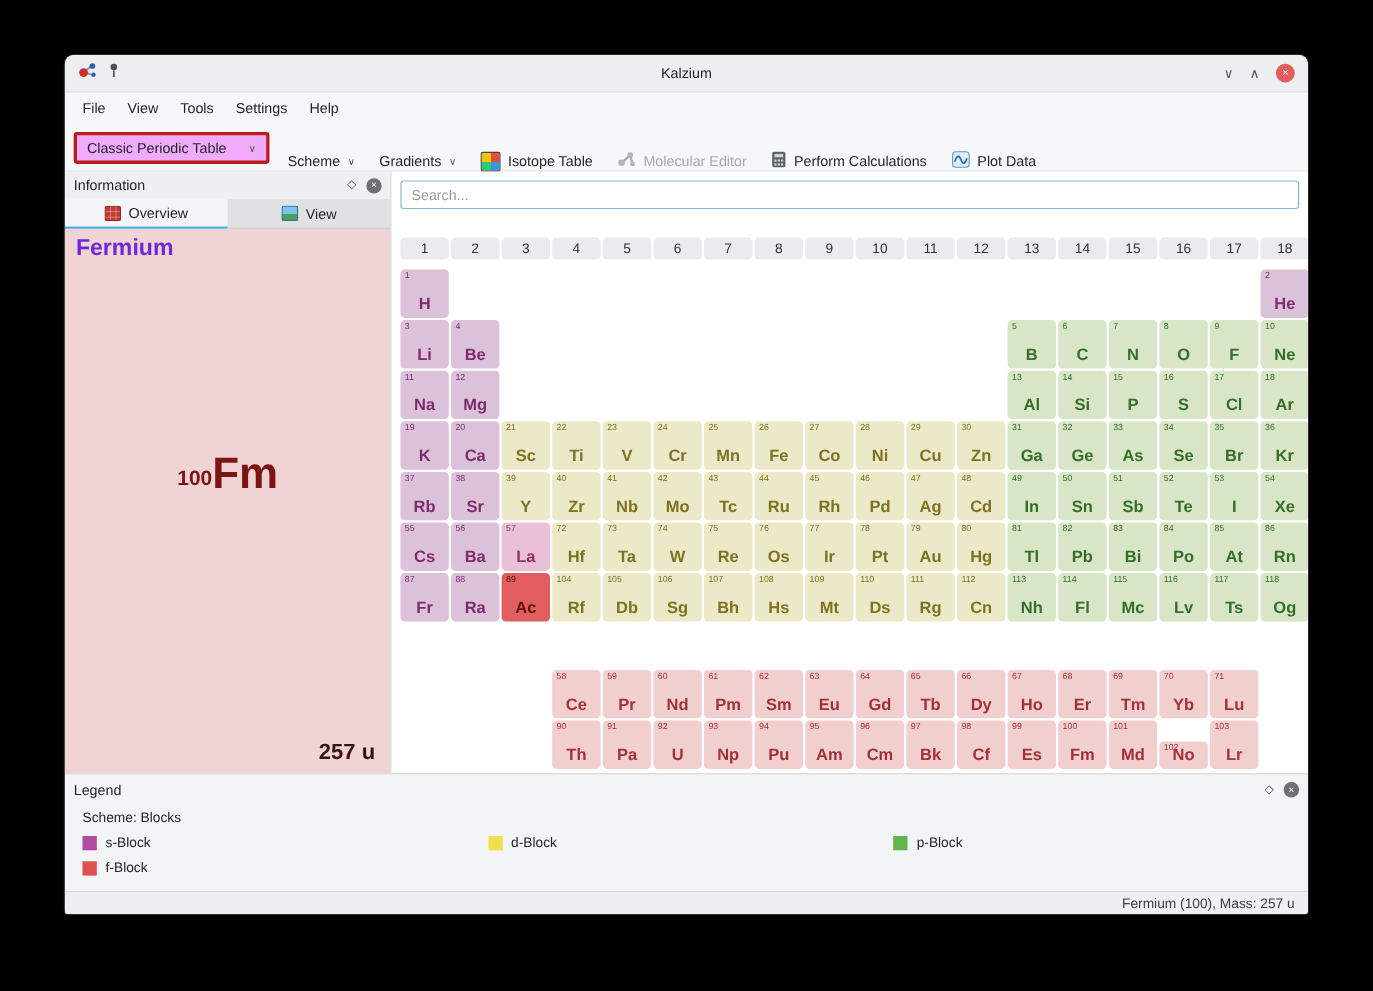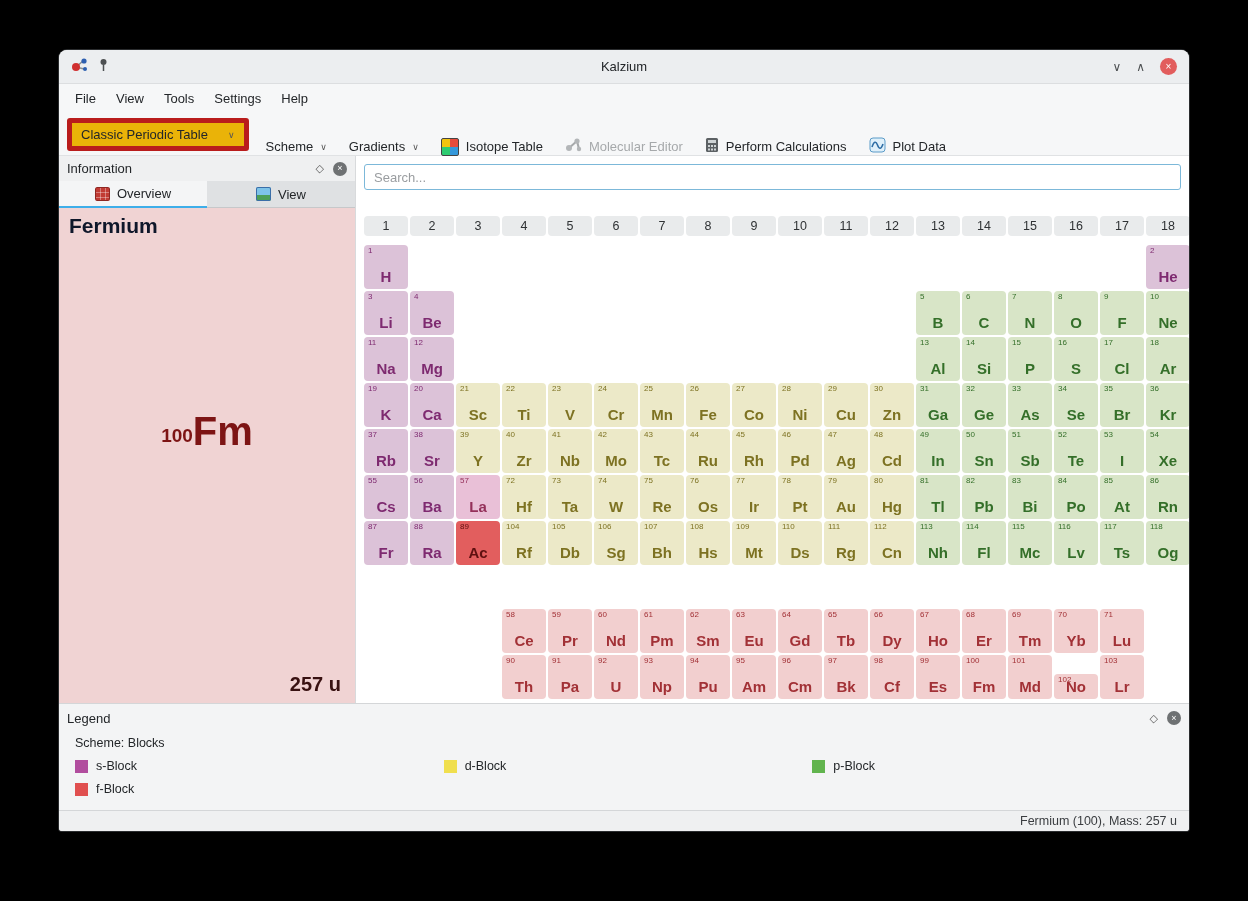--- a/index.html
+++ b/index.html
@@ -15,21 +15,21 @@
   .tb-controls{margin-left:auto;display:flex;gap:15px;align-items:center;z-index:1;}
   .ctrl{font-size:12px;color:#4d5052;line-height:1;cursor:default;}
   .close-btn{width:17px;height:17px;border-radius:50%;background:#e25d5d;color:#fff;font-size:10px;
     display:flex;align-items:center;justify-content:center;line-height:1;}
   
   .menubar{height:30px;display:flex;align-items:center;padding:0 6px;background:#f6f7f8;
     font-size:13px;color:#232629;flex:none;}
   .menu-item{padding:0 10px;line-height:30px;}
   .toolbar{height:41px;display:flex;align-items:center;gap:12px;padding:0 8px;background:#f6f7f8;
     border-bottom:1px solid #e0e2e4;flex:none;}
-  .combo{display:flex;align-items:center;gap:20px;background:#eab308;border:5px solid #b91c1c;
+  .combo{display:flex;align-items:center;gap:20px;background:#f0abfc;border:3px solid #b91c1c;
     border-radius:3px;padding:4px 9px;font-size:13px;color:#232629;}
   .chev{font-size:9px;color:#555;}
   .tbtn{display:flex;align-items:center;gap:7px;font-size:13px;color:#232629;padding:4px 5px;margin-top:24px;}
   .tbtn.disabled{color:#a6a9ab;}
   .isotope-icon{width:16px;height:16px;border:1px solid #444;border-radius:2px;
     background:conic-gradient(#e74c3c 0 25%,#3498db 25% 50%,#2ecc71 50% 75%,#f1c40f 75% 100%);}
   
   .content{flex:1;display:flex;min-height:0;}
   .sidebar{width:296px;flex:none;display:flex;flex-direction:column;background:#eff0f1;
     border-right:1px solid #d8dadc;}
@@ -41,21 +41,21 @@
   .tabs{display:flex;height:27px;background:#dfe1e3;flex:none;}
   .tab{flex:1;display:flex;align-items:center;justify-content:center;gap:7px;font-size:13px;
     color:#232629;border-bottom:1px solid #c6c8ca;}
   .tab.active{background:#f4f5f6;border-bottom:2px solid #3daee9;}
   .tab-icon{width:15px;height:14px;border-radius:2px;flex:none;}
   .tab-icon.ov{background:#c13b34;box-shadow:inset 0 0 0 1px #8e2722;
     background-image:linear-gradient(rgba(255,255,255,.35) 1px,transparent 1px),
     linear-gradient(90deg,rgba(255,255,255,.35) 1px,transparent 1px);background-size:5px 5px;}
   .tab-icon.vw{background:linear-gradient(180deg,#7ec3e8 55%,#4d9f56 55%);box-shadow:inset 0 0 0 1px #3a6ea8;}
   .overview-panel{flex:1;background:#f0d3d3;position:relative;padding:6px 10px;min-height:0;}
-  .element-name{font-size:21px;font-weight:bold;color:#0f172a;}
+  .element-name{font-size:21px;font-weight:bold;color:#6d28d9;}
   .big-symbol{position:absolute;top:45%;left:50%;transform:translate(-50%,-50%);
     display:flex;align-items:flex-end;color:#7d1414;}
   .big-num{font-size:19px;font-weight:bold;margin-bottom:3px;}
   .big-sym{font-size:40px;font-weight:bold;line-height:.95;}
   .mass{position:absolute;right:14px;bottom:7px;font-size:20px;font-weight:bold;color:#381111;}
   
   .main{flex:1;background:#fff;display:flex;flex-direction:column;min-width:0;}
   .search-wrap{padding:8px 8px 0;}
   .search{width:100%;box-sizing:border-box;height:26px;border:1px solid #7cb8d9;border-radius:3px;
     padding:0 9px;font-size:13px;color:#232629;background:#fff;outline:none;

